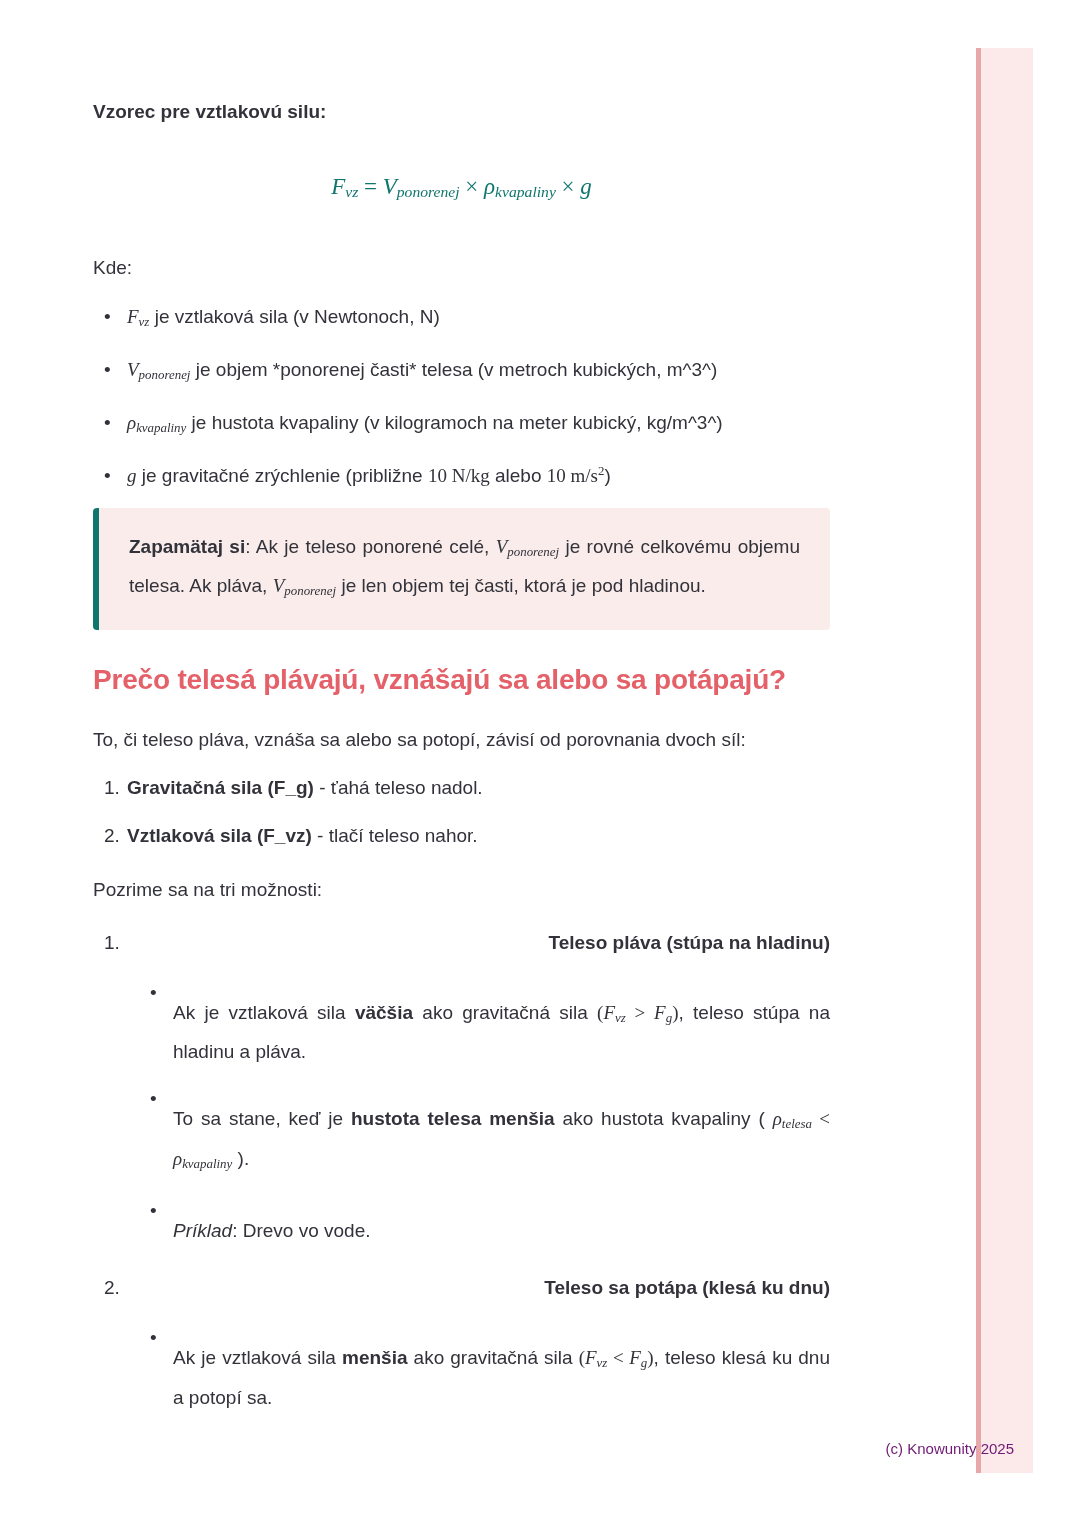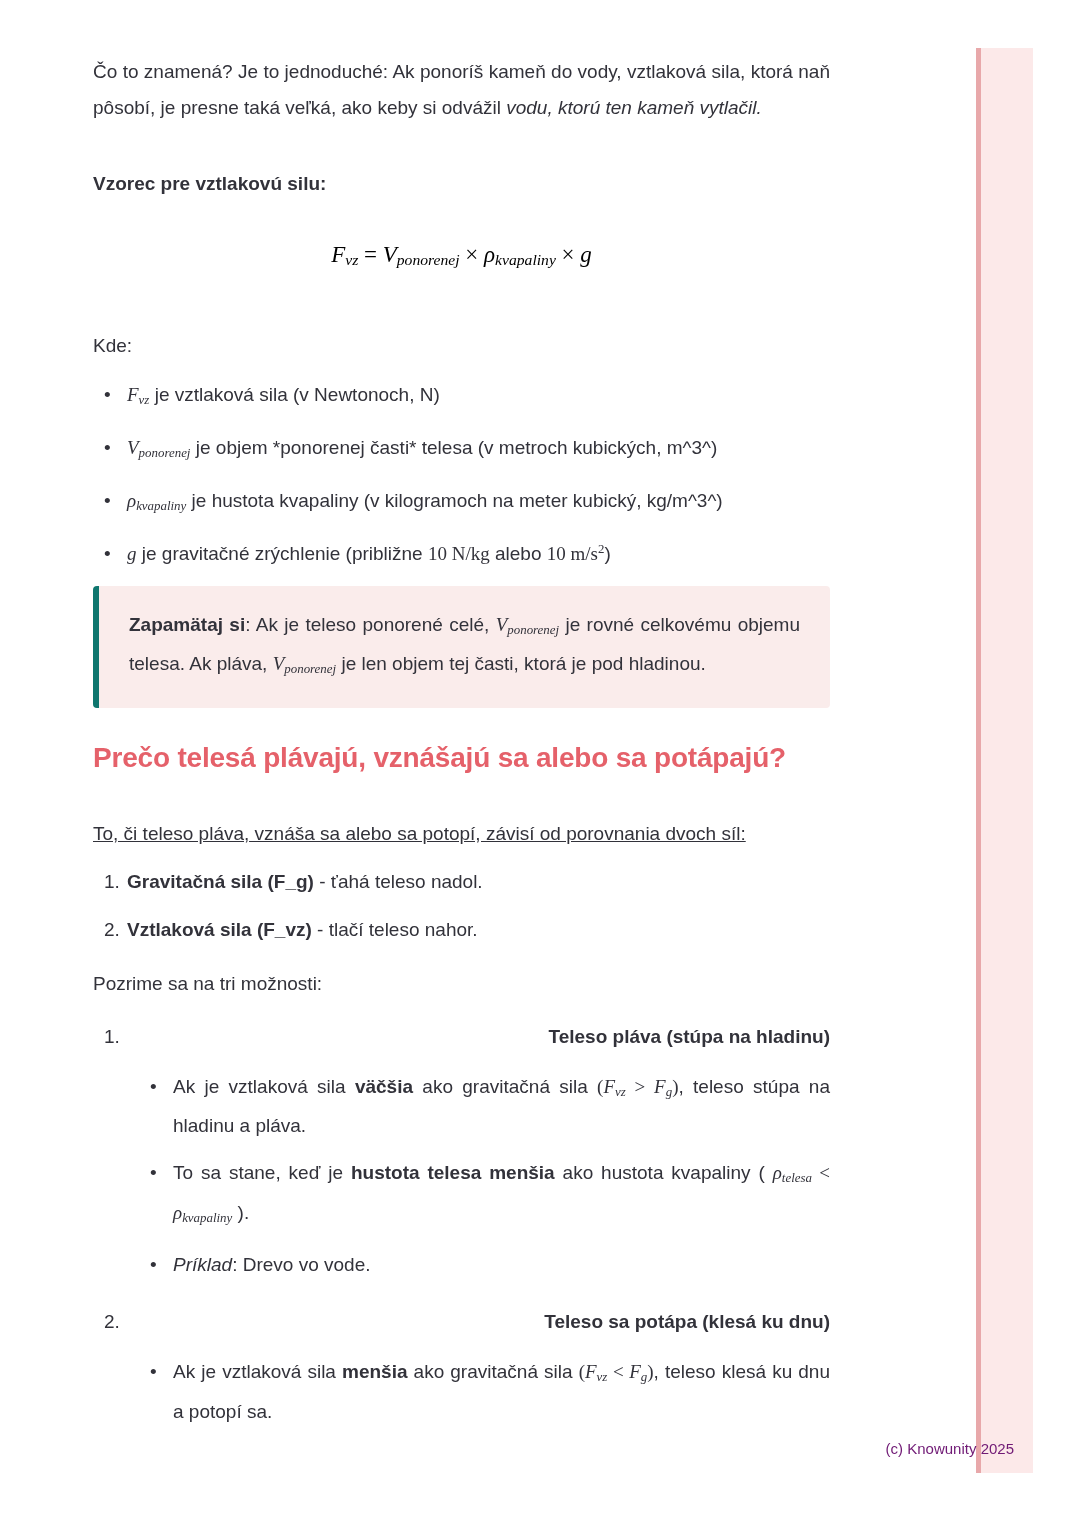--- a/index.html
+++ b/index.html
@@ -25,24 +25,24 @@
     font-size: 19px;
     line-height: 36px;
     margin: 0;
     text-align: justify;
   }
   .bold-heading { font-weight: 700; margin-top: 40px; text-align: left; }
   .formula {
     margin-top: 40px;
     text-align: center;
     font-size: 23px;
-    line-height: 24px;
-    color: #000000;
-  }
-  .kde-label { margin-top: 56px; text-align: left; }
+    line-height: 32px;
+    color: #0f766e;
+  }
+  .kde-label { margin-top: 42px; text-align: left; }
 
   
   .run-b  { font-weight: 700; }
   .run-i  { font-style: italic; }
   .run-m  { font-family: "Liberation Serif", serif; font-style: italic; }
   .run-ms { font-family: "Liberation Serif", serif; font-style: italic;
             font-size: 0.68em; vertical-align: -0.22em; }
   .run-mr { font-family: "Liberation Serif", serif; }
   .run-sup{ font-family: "Liberation Serif", serif; font-size: 0.68em;
             vertical-align: super; line-height: 0; }
@@ -53,42 +53,42 @@
   .list-item .marker {
     flex: 0 0 34px;
     padding-left: 11px;
     font-size: 19px; line-height: 36px;
   }
   .list-item .item-text { flex: 1; font-size: 19px; line-height: 36px; text-align: justify; }
 
   .nested { margin-top: 14px; }
   .nested .list-item { margin-top: 12px; }
   .nested .list-item .marker { flex: 0 0 80px; padding-left: 57px; line-height: 35px; }
-  .nested .list-item .item-text { line-height: 35px; }
+  .nested .list-item .item-text { line-height: 35px; margin-top: 20px; }
 
   .callout {
     margin-top: 14px;
     background: #faeceb;
     border-left: 6px solid #0f766e;
     border-radius: 4px;
     padding: 22px 30px 22px 30px;
   }
   .callout .body-text { line-height: 34px; }
 
   .section-heading {
     margin: 32px 0 0 0;
     font-size: 28px;
     line-height: 36px;
     font-weight: 700;
     color: #e5616a;
     letter-spacing: -0.2px;
     white-space: nowrap;
     text-align: left;
   }
-  .after-heading { margin-top: 40px; text-decoration: underline; }
+  .after-heading { margin-top: 24px; }
   .mid-para { margin-top: 18px; text-align: left; }
 
   .case-title { display: flex; margin-top: 17px; }
   .case-title .marker { flex: 0 0 34px; padding-left: 11px; font-size: 19px; line-height: 36px; }
   .case-title .item-text { flex: 1; font-size: 19px; line-height: 36px; font-weight: 700; text-align: right; }
   .case-title-2 { margin-top: 22px; }
 
   .side-stripe {
     position: absolute;
     top: 48px; right: 47px;
@@ -106,21 +106,20 @@
 </style>
 </head>
 <body>
 
 <div class="page">
 
   <div class="side-stripe"></div>
 
   <div class="content">
 
-    <p class="body-text"><span>Čo to znamená? Je to jednoduché: Ak ponoríš kameň do vody, vztlaková sila, ktorá naň pôsobí, je presne taká veľká, ako keby si odvážil </span><span class="run-i">vodu, ktorú ten kameň vytlačil.</span></p>
 
     <p class="body-text bold-heading">Vzorec pre vztlakovú silu:</p>
 
     <div class="formula"><span class="run-m">F</span><span class="run-ms">vz</span><span class="run-mr"> = </span><span class="run-m">V</span><span class="run-ms">ponorenej</span><span class="run-mr"> × </span><span class="run-m">ρ</span><span class="run-ms">kvapaliny</span><span class="run-mr"> × </span><span class="run-m">g</span></div>
 
     <p class="body-text kde-label">Kde:</p>
 
     <div class="list">
       <div class="list-item">
         <span class="marker">•</span>

